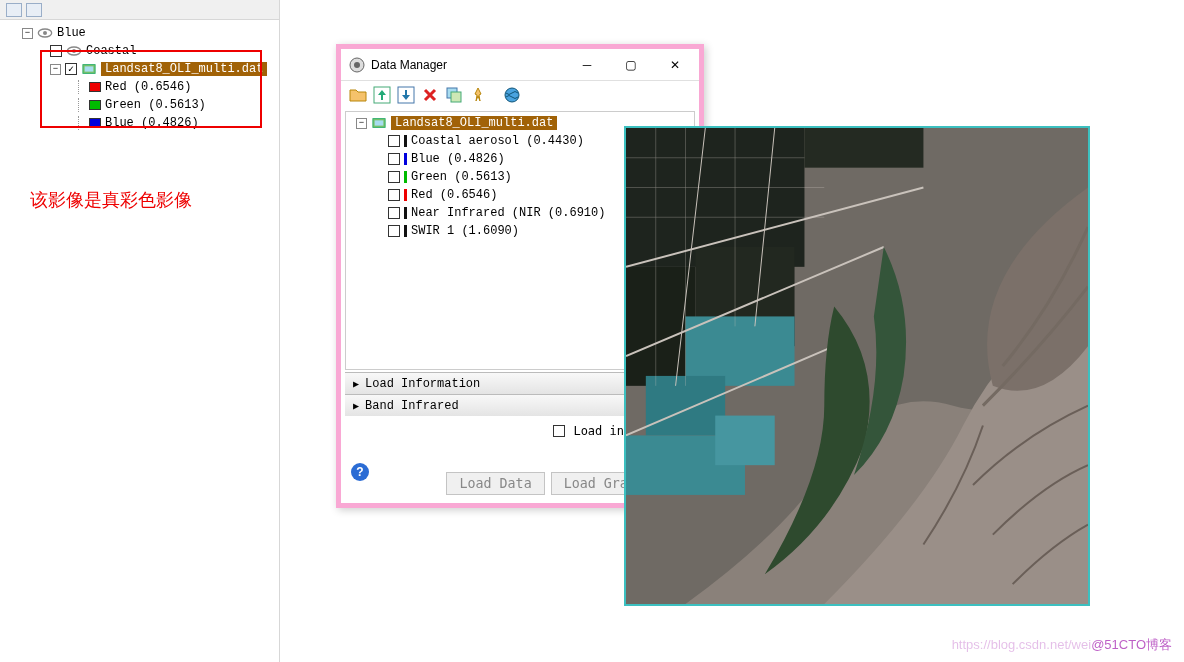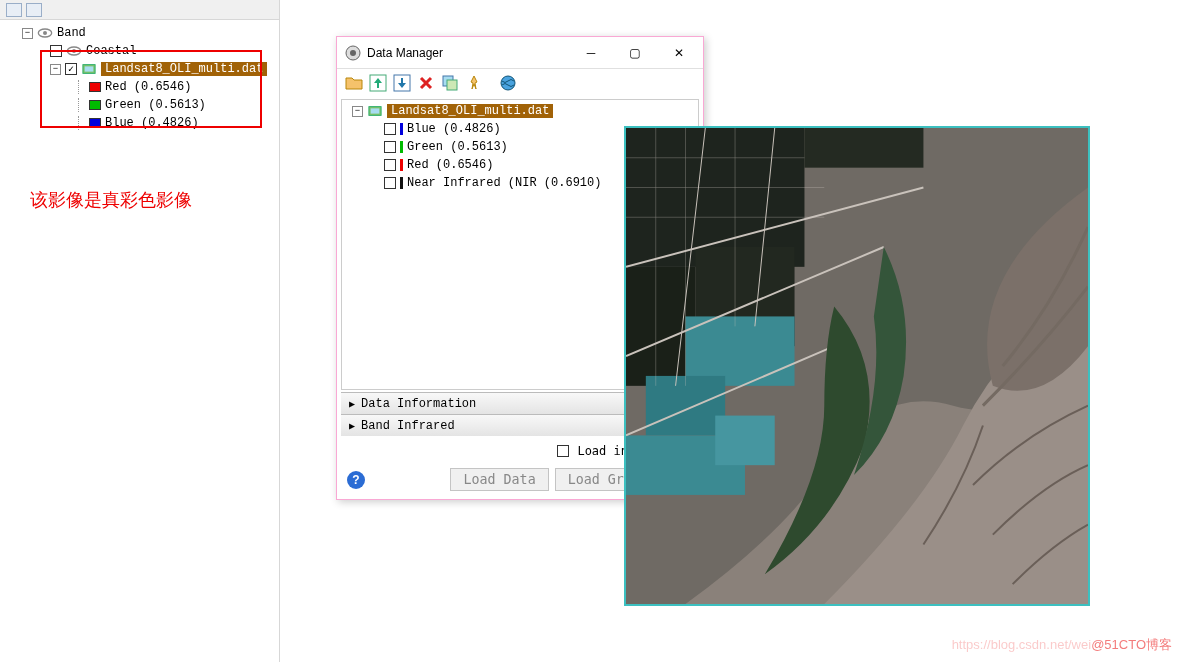--- a/index.html
+++ b/index.html
@@ -92,24 +92,24 @@
     left: 30px; top: 188px;
     color: #e00;
     font-family: "Microsoft YaHei","SimSun",sans-serif;
     font-size: 18px;
     text-align: center;
   }
 
   
   .dm-window {
     position: absolute;
-    left: 336px; top: 36px;
+    left: 336px; top: 44px;
     width: 368px; height: 464px;
     background: #fff;
-    border: 1px solid #f9a8d4;
+    border: 5px solid #f9a8d4;
     box-shadow: 2px 2px 8px rgba(0,0,0,0.2);
     display: flex;
     flex-direction: column;
   }
   .dm-titlebar {
     height: 32px;
     background: #fff;
     display: flex;
     align-items: center;
     padding: 0 2px 0 8px;
@@ -175,36 +175,37 @@
   }
   .load-row { display:flex; justify-content:flex-end; align-items:center; gap:4px; font-family: "SimSun",monospace; }
   .btn-row { display:flex; align-items:center; gap:6px; }
   .help { width:18px; height:18px; border-radius:50%; background:#2b6cd4; color:#fff; display:flex; align-items:center; justify-content:center; font-family:sans-serif; font-size:12px; font-weight:bold; margin-right:auto;}
   .btn {
     padding: 3px 12px;
     background: #f0f0f0;
     border: 1px solid #c4c4c4;
     color: #888;
     font-family: "SimSun", monospace;
+    margin-top: 24px;
   }
 
   
   .sat {
     position: absolute;
     left: 624px; top: 126px;
     width: 466px; height: 480px;
     border: 2px solid #3cc0c0;
     overflow: hidden;
   }
   .sat svg { width:100%; height:100%; display:block; }
 
   .watermark {
     position: absolute;
     right: 12px; bottom: 8px;
-    color: #ef4444;
+    color: #a21caf;
     font-family: "Microsoft YaHei",sans-serif;
     font-size: 13px;
     opacity: 0.7;
   }
   .watermark .faint { opacity: 0.4; }
 
   .dotted-line {
     display:inline-block;
     border-left: 1px dotted #999;
     height: 14px;
@@ -219,21 +220,21 @@
     <div class="tb-sq"></div>
     <div class="tb-sq"></div>
   </div>
   <div class="tree">
     <div class="tree-row indent1">
       <span class="expander">−</span>
       <svg class="eye-icon" viewBox="0 0 24 16">
           <ellipse cx="12" cy="8" rx="10" ry="6" fill="none" stroke="#888" stroke-width="2"></ellipse>
           <circle cx="12" cy="8" r="3" fill="#888"></circle>
         </svg>
-      <span>Band</span>
+      <span>Blue</span>
     </div>
     <div class="tree-row indent2">
       <span class="chk"></span>
       <svg class="eye-icon" viewBox="0 0 24 16">
           <ellipse cx="12" cy="8" rx="10" ry="6" fill="none" stroke="#888" stroke-width="2"></ellipse>
           <circle cx="12" cy="8" r="3" fill="#888"></circle>
         </svg>
       <span>Coastal</span>
     </div>
     <div class="tree-row indent2">
@@ -323,42 +324,52 @@
     <div class="dm-row dm-indent1">
       <span class="expander">−</span>
       <svg class="layers-icon" style="width:16px;height:14px;margin-right:4px" viewBox="0 0 16 16">
           <rect x="1" y="3" width="14" height="10" fill="#79c26a" stroke="#2a6"></rect>
           <rect x="3" y="5" width="10" height="6" fill="#a8dcf0"></rect>
         </svg>
       <span class="sel">Landsat8_OLI_multi.dat</span>
     </div>
     <div class="dm-row dm-indent2">
         <span class="chk"></span>
+        <span class="dm-bandmark n"></span>
+        <span>Coastal aerosol (0.4430)</span>
+      </div>
+    <div class="dm-row dm-indent2">
+        <span class="chk"></span>
         <span class="dm-bandmark b"></span>
         <span>Blue (0.4826)</span>
       </div>
     <div class="dm-row dm-indent2">
         <span class="chk"></span>
         <span class="dm-bandmark g"></span>
         <span>Green (0.5613)</span>
       </div>
     <div class="dm-row dm-indent2">
         <span class="chk"></span>
         <span class="dm-bandmark r"></span>
         <span>Red (0.6546)</span>
       </div>
     <div class="dm-row dm-indent2">
         <span class="chk"></span>
         <span class="dm-bandmark n"></span>
         <span>Near Infrared (NIR (0.6910)</span>
       </div>
+    <div class="dm-row dm-indent2">
+        <span class="chk"></span>
+        <span class="dm-bandmark n"></span>
+        <span>SWIR 1 (1.6090)</span>
+      </div>
   </div>
   <div class="section-bar">
     <span class="tri">▶</span>
-    <span>Data Information</span>
+    <span>Load Information</span>
   </div>
   <div class="section-bar">
     <span class="tri">▶</span>
     <span>Band Infrared</span>
   </div>
   <div class="dm-bottom">
     <div class="load-row">
       <span class="chk"></span>
       <span>Load in New View</span>
     </div>

